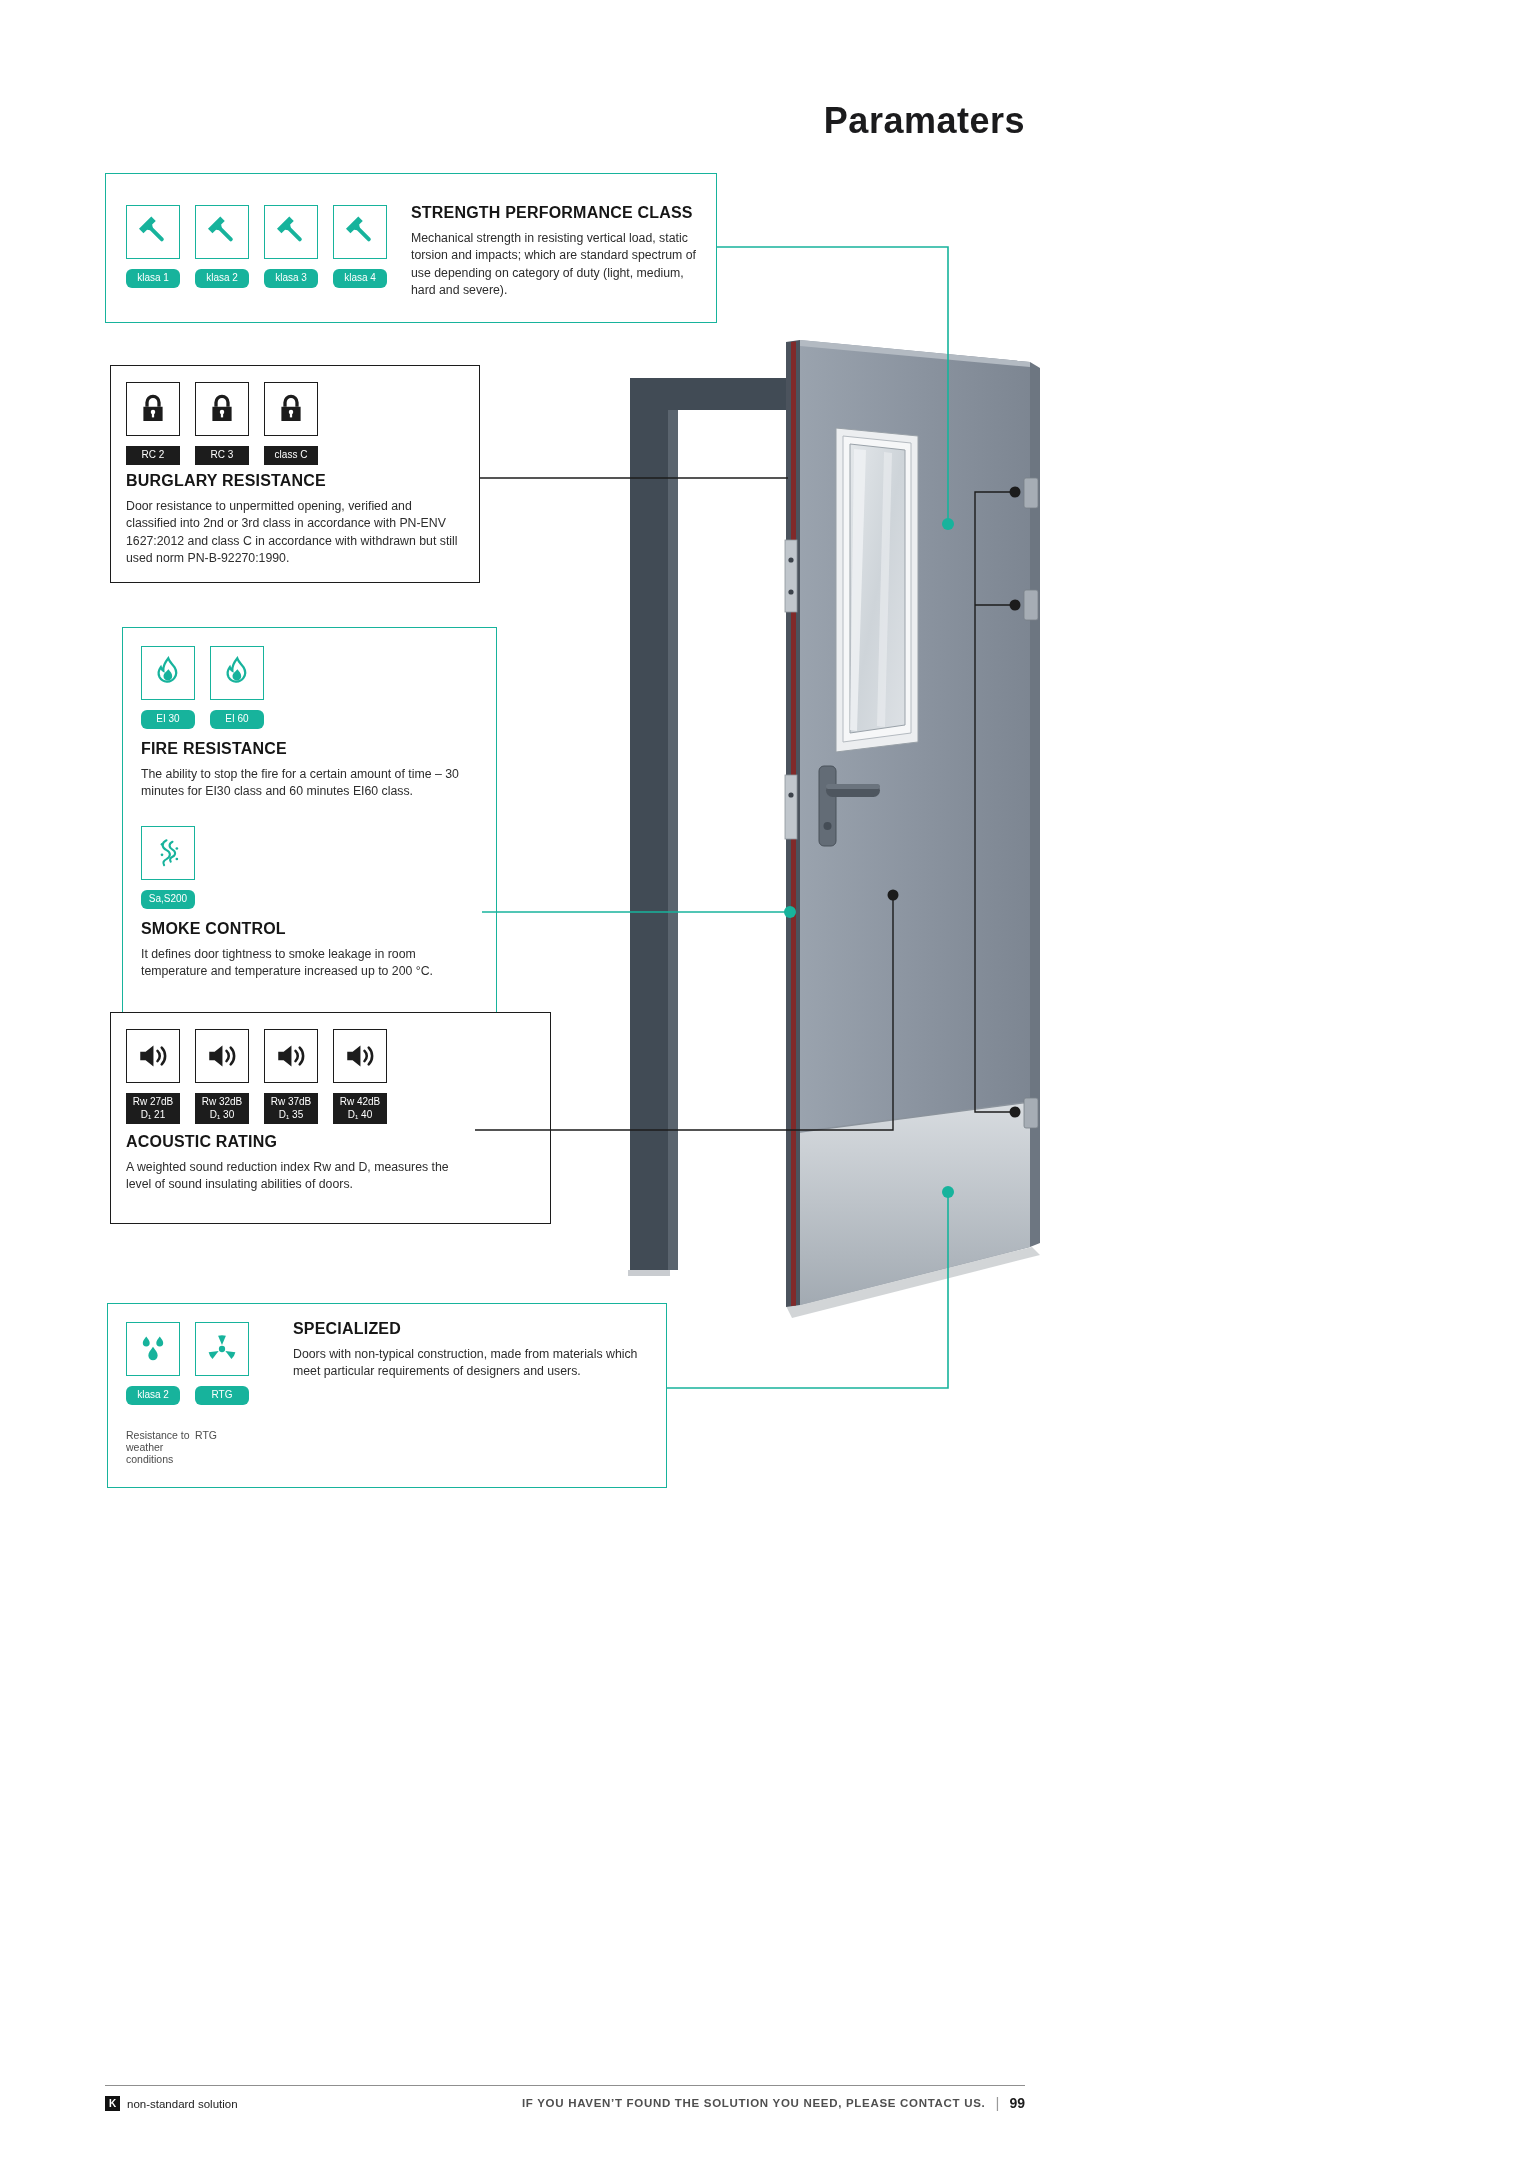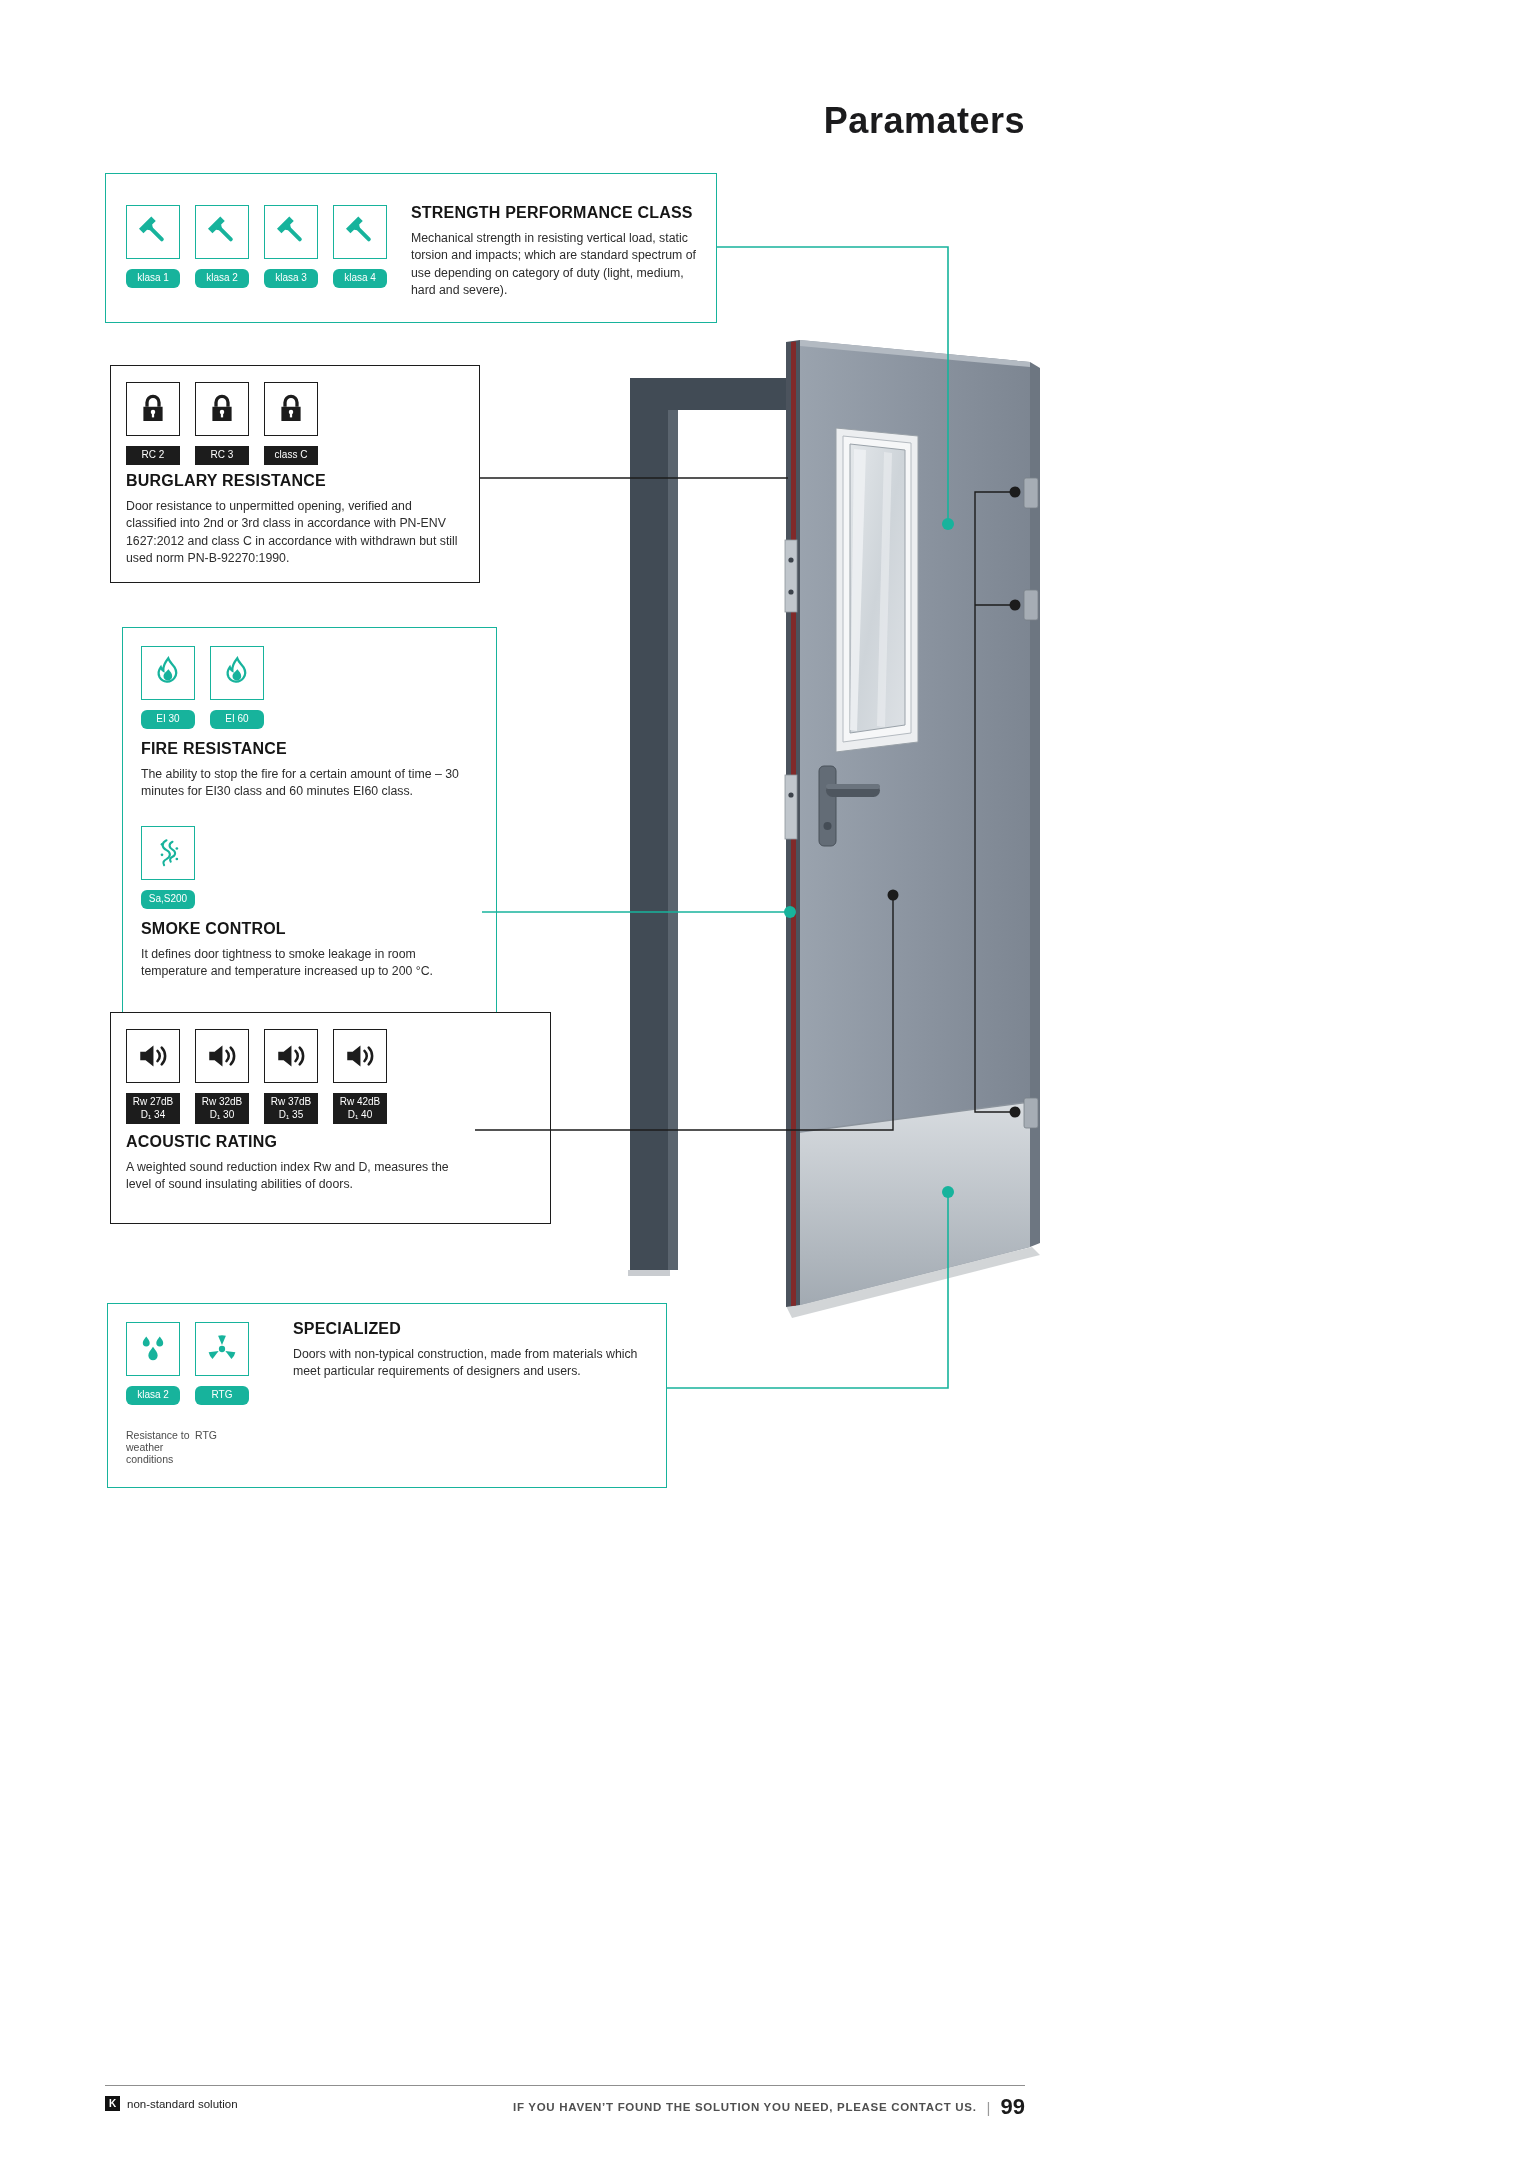--- a/index.html
+++ b/index.html
@@ -34,21 +34,21 @@
   .art{position:absolute;left:0;top:0;width:1527px;height:2160px;pointer-events:none;}
 
   .footer-rule{position:absolute;left:105px;top:2085px;width:920px;border-top:1px solid #8f8f8f;}
   .footer-left{position:absolute;left:105px;top:2096px;display:flex;align-items:center;gap:7px;
         font-size:11.5px;color:#222;}
   .k-badge{display:inline-flex;align-items:center;justify-content:center;width:15px;height:15px;
         background:#111;color:#fff;font-size:10px;font-weight:bold;}
   .footer-right{position:absolute;right:502px;top:2094px;display:flex;align-items:center;gap:10px;}
   .contact{font-size:11.5px;font-weight:bold;letter-spacing:.7px;color:#4f4f4f;}
   .sep{color:#9a9a9a;font-size:15px;font-weight:300;}
-  .pageno{font-size:22px;font-weight:bold;color:#1b1b1b;}
+  .pageno{font-size:14px;font-weight:bold;color:#1b1b1b;}
 
   .hidden-defs{position:absolute;width:0;height:0;overflow:hidden;}
 </style>
 </head>
 <body>
 
 <svg class="hidden-defs" aria-hidden="true">
   <defs>
     <symbol id="icon-hammer" viewBox="0 0 24 24">
       <g transform="rotate(-45 12 11)" fill="currentColor">
@@ -220,21 +220,21 @@
   <section class="panel dark" style="left:110px;top:1012px;width:441px;height:212px">
     <div class="badges" style="left:15px;top:16px">
       <div class="badge">
         <div class="icon-box dark">
             <svg class="ic">
               <use href="#icon-speaker"></use>
             </svg>
           </div>
         <div class="badge-label dark">
           <div>Rw 27dB</div>
-          <div>D₁ 34</div>
+          <div>D₁ 21</div>
         </div>
       </div>
       <div class="badge">
         <div class="icon-box dark">
             <svg class="ic">
               <use href="#icon-speaker"></use>
             </svg>
           </div>
         <div class="badge-label dark">
           <div>Rw 32dB</div>

